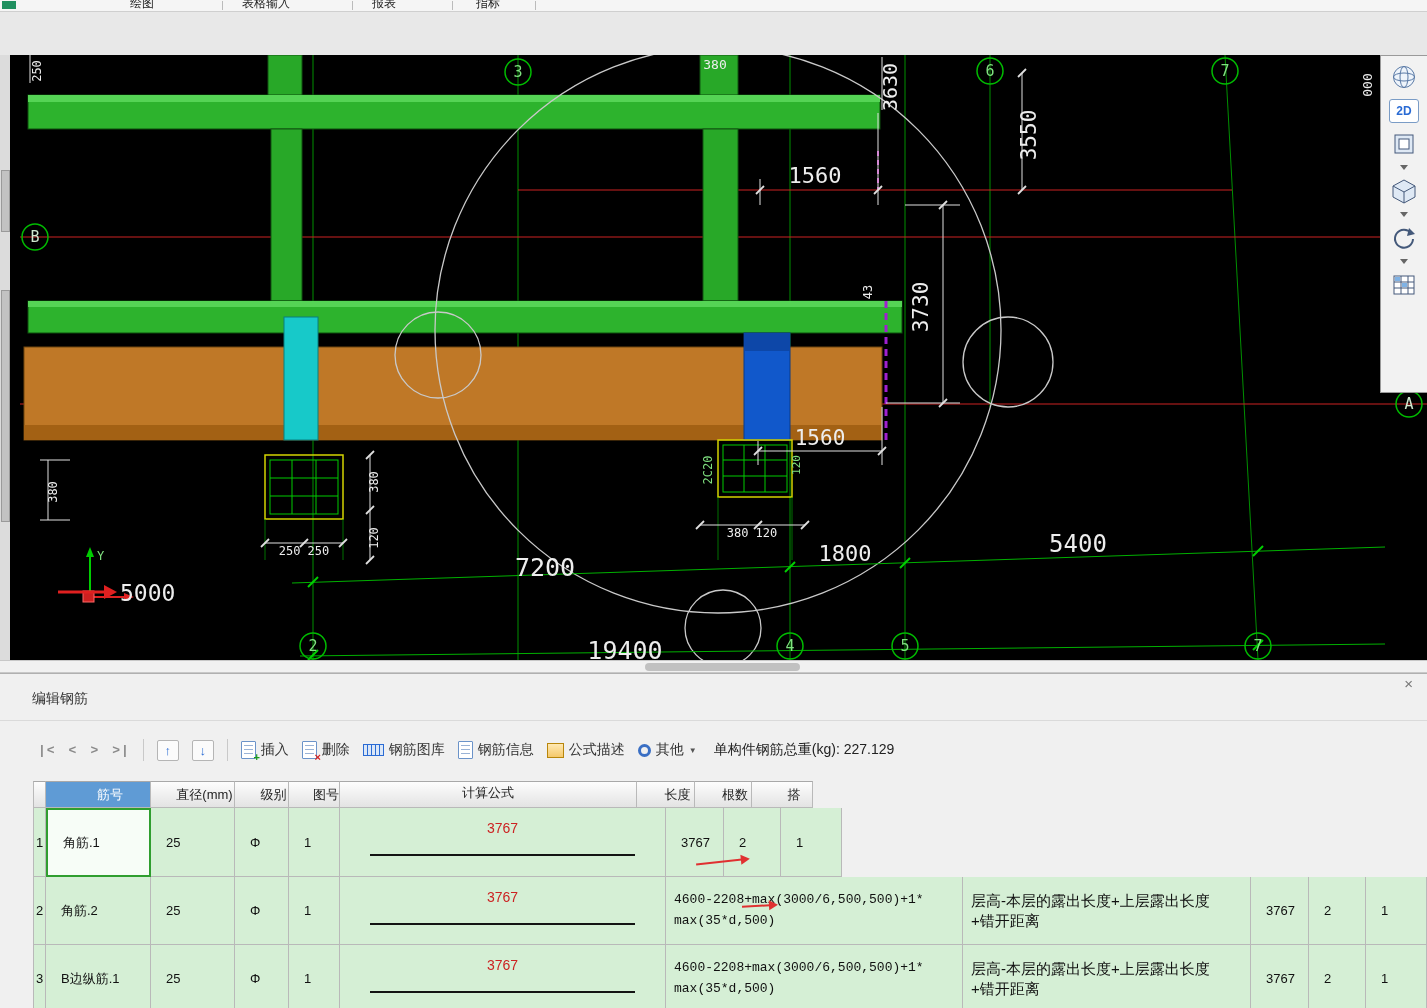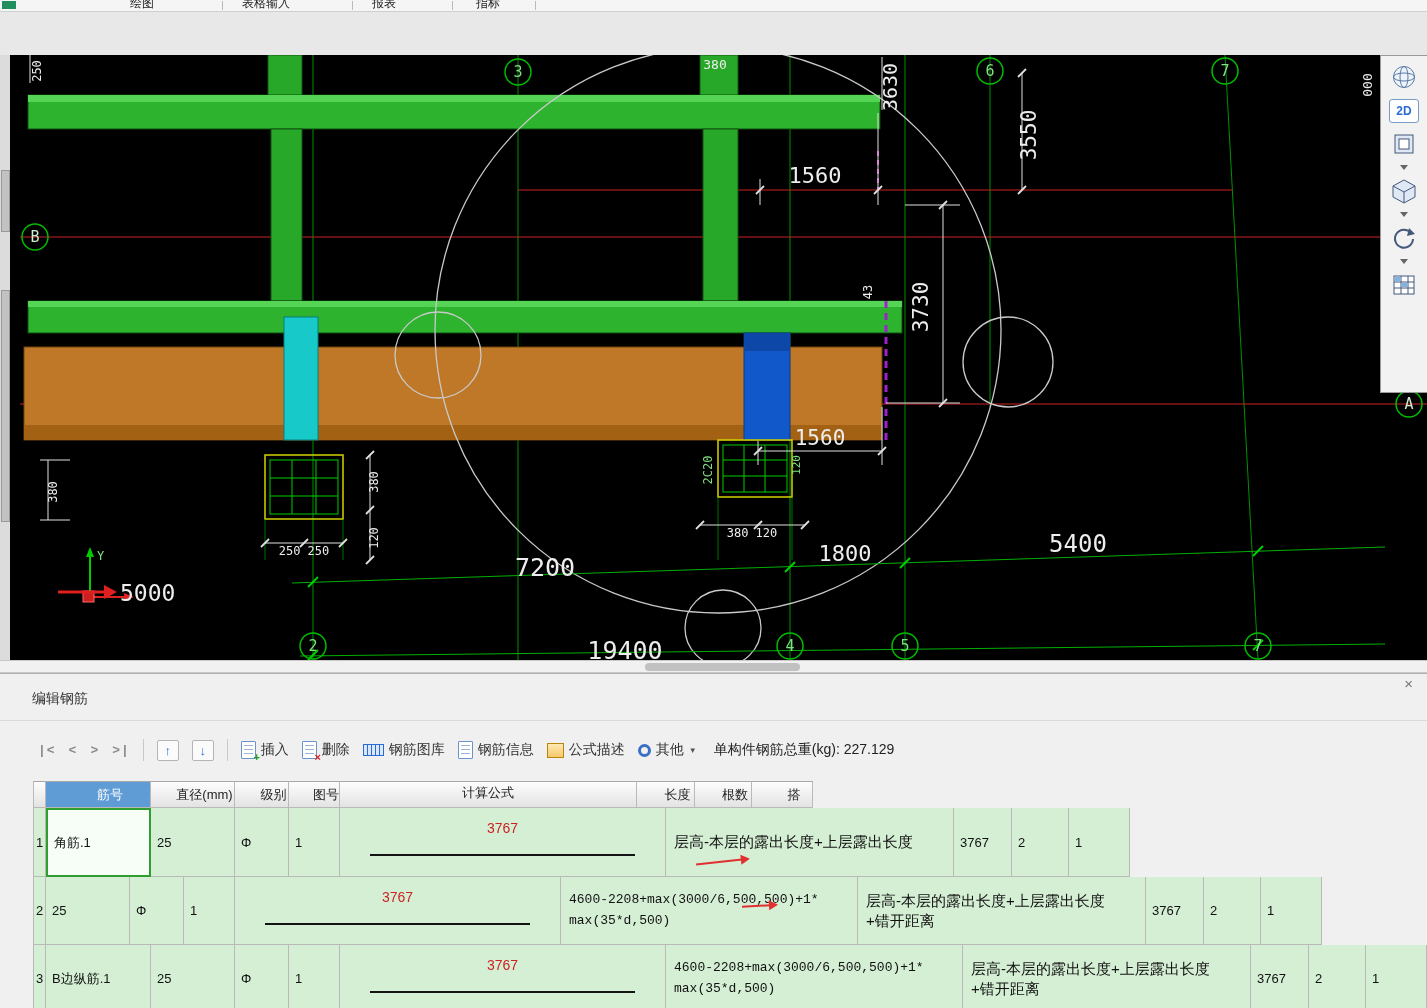--- a/index.html
+++ b/index.html
@@ -68,21 +68,21 @@
 
   
   .tbl{position:absolute;left:33px;top:107px;}
   .trow{display:flex;}
   .cell{box-sizing:border-box;border-right:1px solid #b9b9b9;border-bottom:1px solid #b9b9b9;
         display:flex;align-items:center;overflow:hidden;}
   .trow .cell:first-child{border-left:1px solid #b9b9b9;}
   .hrow .cell{border-top:1px solid #a8a8a8;height:27px;justify-content:center;
               background:linear-gradient(#fdfdfd,#e3e3e3);font-size:13px;color:#222;padding-left:24px;}
   .hrow .th-name{background:#5f9bd5;color:#fff;}
-  .drow .cell{background:#d5efd5;font-size:13px;color:#111;padding:0 6px;}
+  .drow .cell{background:#d5efd5;font-size:13px;color:#111;padding:0 15px;}
   .r1 .cell{height:69px}.r2 .cell{height:68px}.r3 .cell{height:68px}
   .c-num{width:13px;padding:0!important;justify-content:center;font-size:11px;}
   .c-name{width:105px}.c-dia{width:84px}.c-grade{width:54px}.c-fig{width:51px}
   .c-shape{width:326px;position:relative;padding:0!important;}
   .c-form{width:297px;flex-direction:column;align-items:flex-start;justify-content:center;
           font-family:"Liberation Mono",monospace;font-size:12.5px;line-height:1.55;padding:0 8px!important;}
   .c-desc{width:288px;padding:2px 8px!important;}
   .c-desc .desc-text{width:244px;font-size:15px;line-height:1.3;color:#111;}
   .c-len{width:58px}.c-cnt{width:57px}.c-ext{width:61px}
   .cell.sel{background:#f7fdf7;border:2px solid #2f9e2f;}
@@ -415,30 +415,28 @@
       <div class="trow drow r1">
         <div class="cell c-num">1</div>
         <div class="cell c-name sel">角筋.1</div>
         <div class="cell c-dia">25</div>
         <div class="cell c-grade">Φ</div>
         <div class="cell c-fig">1</div>
         <div class="cell c-shape">
           <span class="shape-num">3767</span>
           <span class="shape-line"></span>
         </div>
-        <div class="cell c-desc">
-            <span class="desc-text">层高-本层的露出长度+上层露出长度</span>
-          </div>
         <div class="cell c-len">3767</div>
         <div class="cell c-cnt">2</div>
         <div class="cell c-ext">1</div>
       </div>
 
       <div class="trow drow r2">
         <div class="cell c-num">2</div>
+        <div class="cell c-name">角筋.2</div>
         <div class="cell c-dia">25</div>
         <div class="cell c-grade">Φ</div>
         <div class="cell c-fig">1</div>
         <div class="cell c-shape">
           <span class="shape-num">3767</span>
           <span class="shape-line"></span>
         </div>
         <div class="cell c-form">
           <span>4600-2208+max(3000/6,500,500)+1*</span>
           <span>max(35*d,500)</span>

